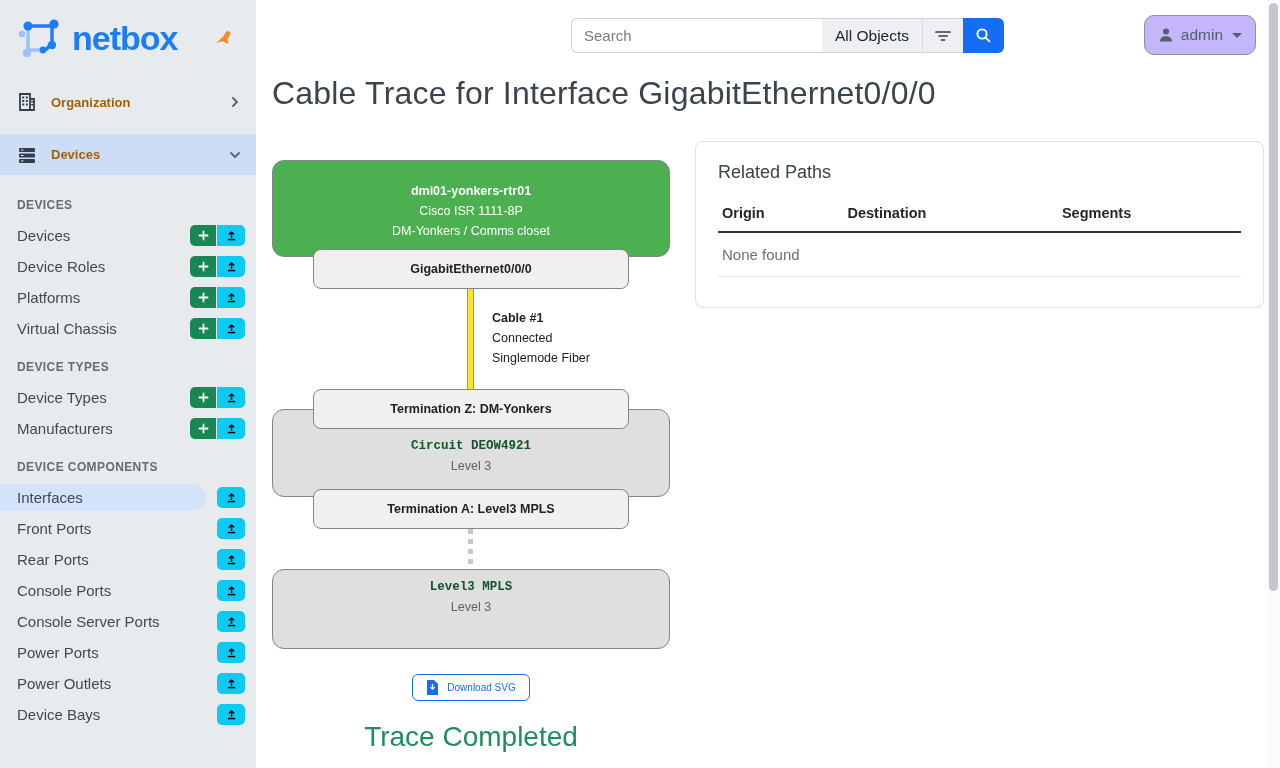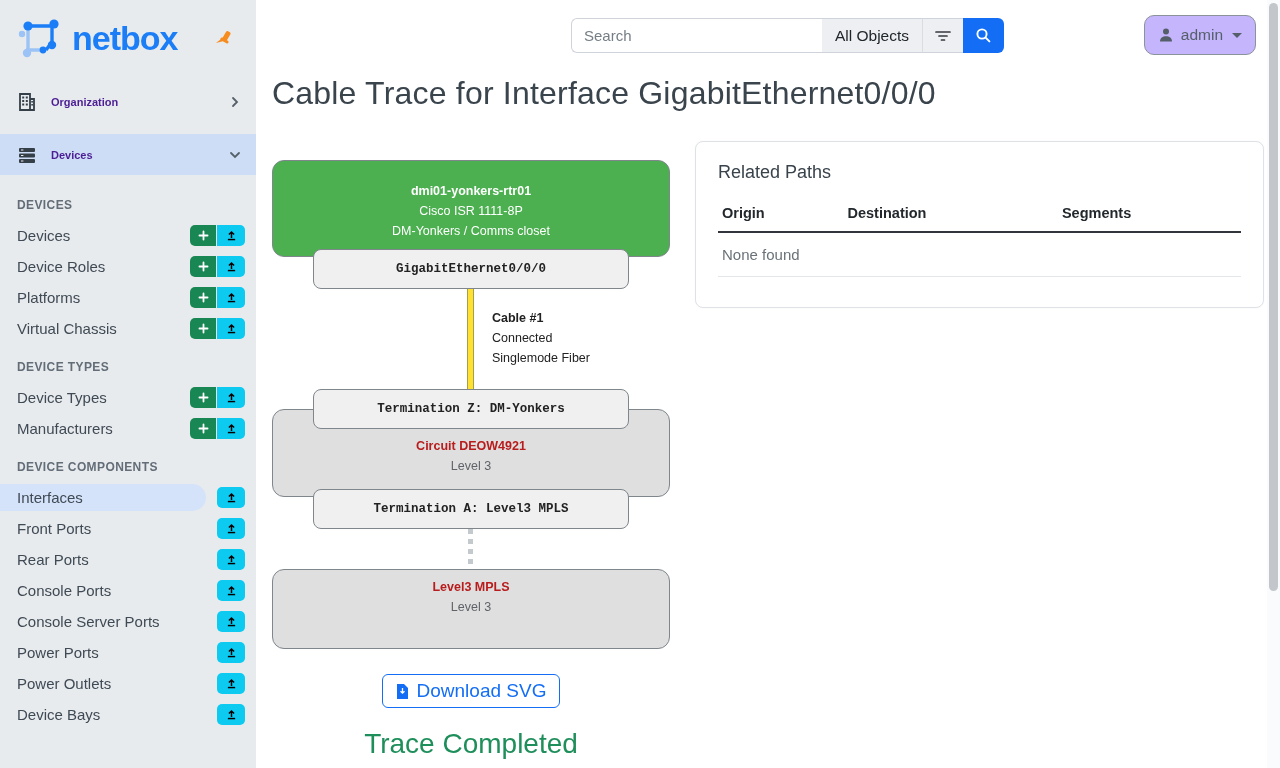--- a/index.html
+++ b/index.html
@@ -9,21 +9,21 @@
 
   
   .sidebar { width:256px; min-width:256px; height:768px; background:#e8ebee; position:relative; overflow:hidden; }
   .logo-row { display:flex; align-items:center; padding:14px 12px 10px 16px; position:relative; cursor:pointer; }
   .logo-mark { width:48px; height:48px; }
   .logo-word { font-size:34px; font-weight:bold; color:#1b7ef7; letter-spacing:-1px; margin-left:8px; }
   .pin-btn { position:absolute; right:24px; top:30px; width:18px; height:16px; cursor:pointer; }
   .nav-row { height:40px; display:flex; align-items:center; padding:0 14px 0 16px; margin-top:10px; cursor:pointer; }
   .nav-row.active { background:#cdddf6; height:41px; margin-top:12px; }
   .nav-ico { width:22px; height:22px; margin-right:13px; flex:none; }
-  .nav-label { font-size:11px; font-weight:bold; color:#4c1d95; flex:1; }
+  .nav-label { font-size:13px; font-weight:bold; color:#a16207; flex:1; }
   .chev { width:14px; height:14px; flex:none; }
   .menu { padding-top:14px; }
   .group-header { height:31px; display:flex; align-items:center; padding-left:17px;
     font-size:12px; font-weight:bold; color:#636d77; letter-spacing:.4px; }
   .group-header.gap { margin-top:7px; }
   .menu-row { height:31px; display:flex; align-items:center; padding-right:11px; }
   .menu-hit { flex:1; height:27px; display:flex; align-items:center; padding-left:17px; margin-right:11px; cursor:pointer; }
   .menu-hit.active { background:#d4e3fa; border-radius:0 14px 14px 0; }
   .menu-label { font-size:15px; color:#3f4a54; }
   .btn-pair { display:flex; gap:1px; flex:none; }
@@ -57,40 +57,40 @@
   .trace-col { width:398px; min-width:398px; }
   .paths-col { flex:1; margin-left:25px; }
 
   
   .diagram { position:relative; width:398px; height:489px; margin-top:19px; font-size:12.5px; }
   .dbox { position:absolute; border:1px solid #7f868c; }
   .device-box { left:0; top:0; width:398px; height:97px; background:#4caf50; border-radius:12px;
     color:#fff; text-align:center; padding-top:20px; line-height:20px; cursor:pointer; }
   .device-name { font-weight:bold; }
   .term-box { left:41px; width:316px; height:40px; background:#f0f0f0; border-radius:8px; z-index:2;
-    display:flex; align-items:center; justify-content:center; font-weight:bold; color:#222; cursor:pointer;font-family:Liberation Mono, monospace; }
+    display:flex; align-items:center; justify-content:center; font-weight:bold; color:#222; cursor:pointer; }
   .iface-box { top:89px; }
   .termz-box { top:229px; }
   .terma-box { top:329px; }
   .cable-line { position:absolute; left:195px; top:129px; width:7px; height:100px;
     background:#ffe033; border-left:1px solid #a3a04a; border-right:1px solid #a3a04a; cursor:pointer; }
   .cable-label { position:absolute; left:220px; top:148px; line-height:20px; color:#222; cursor:pointer; }
   .cable-label .b { font-weight:bold; }
   .circuit-box { left:0; top:249px; width:398px; height:88px; background:#dfdfdf; border-radius:12px; z-index:1; cursor:pointer; }
   .circuit-text { position:absolute; left:0; top:276px; width:398px; text-align:center; line-height:20px; z-index:3; pointer-events:none; }
   .dash-line { position:absolute; left:196px; top:369px; width:5px; height:40px;
     background:repeating-linear-gradient(to bottom,#c4c9cd 0 5px,transparent 5px 10px); }
   .pn-box { left:0; top:409px; width:398px; height:80px; background:#dfdfdf; border-radius:12px;
     text-align:center; padding-top:7px; line-height:20px; cursor:pointer; }
-  .t-title { font-weight:bold; color:#b91c1c; }
+  .t-title { font-weight:bold; color:#14532d;font-family:Liberation Mono, monospace; }
   .t-sub { color:#5f6368; }
 
   .dl-btn { margin:25px auto 0 auto; display:flex; align-items:center; gap:8px; width:max-content;
     padding:5px 13px; background:#fff; border:1px solid #146ef5; border-radius:6px;
-    color:#146ef5; font-size:19px; cursor:pointer; font-family:inherit; }
+    color:#146ef5; font-size:10px; cursor:pointer; font-family:inherit; }
   .trace-status { margin-top:20px; text-align:center; font-size:28px; color:#1e8e5a; }
 
   
   .card { border:1px solid #dee2e6; border-radius:8px; padding:20px 22px 30px 22px; background:#fff;
     box-shadow:0 0 2px rgba(0,0,0,.04); }
   .card-title { font-size:18px; font-weight:normal; color:#39434b; margin-bottom:22px; }
   .paths-table { width:100%; border-collapse:collapse; }
   .paths-table th { text-align:left; font-size:14.5px; color:#23282d; padding:0 0 10px 4px;
     border-bottom:2px solid #30363b; }
   .paths-table td { font-size:15px; color:#6a7278; padding:13px 0 13px 4px; border-bottom:1px solid #e4e7ea; }

